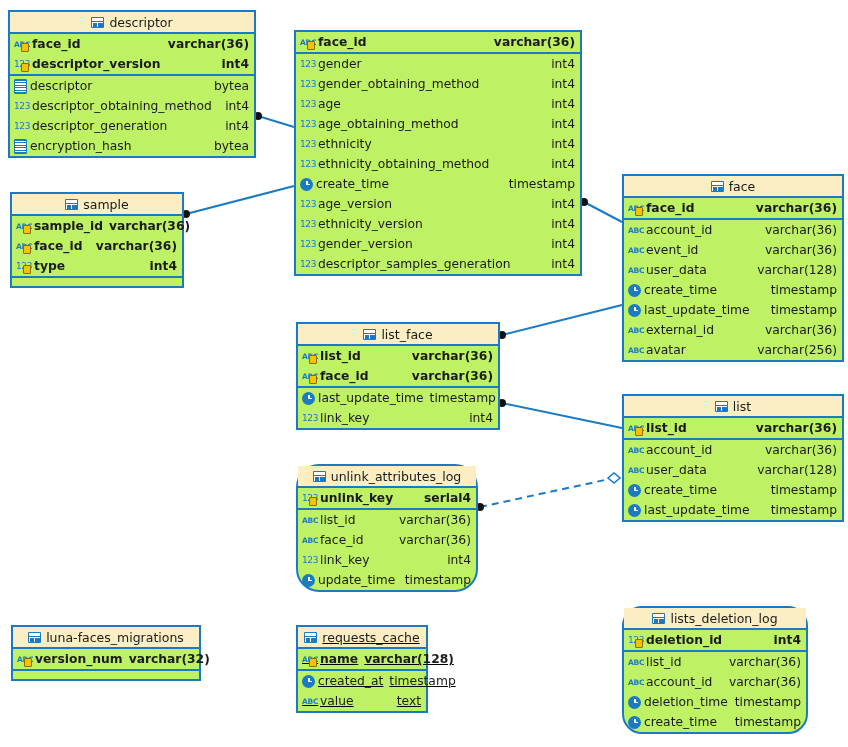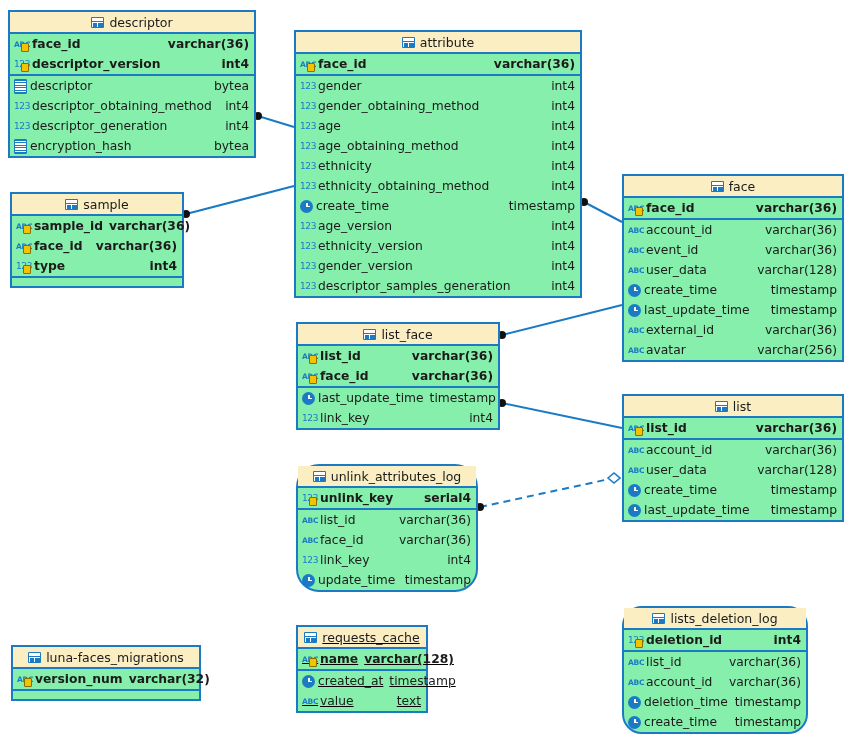--- a/index.html
+++ b/index.html
@@ -7,21 +7,21 @@
     width:848px;height:747px;background:#ffffff;overflow:hidden;
     font-family:"DejaVu Sans","Liberation Sans",sans-serif;
     -webkit-font-smoothing:antialiased;
   }
   #canvas{position:relative;width:848px;height:747px;}
   svg#links{position:absolute;left:0;top:0;width:848px;height:747px;pointer-events:none;}
 
   .tbl{
     position:absolute;
     border:2px solid #1a7bc4;
-    background:#86efac;
+    background:#bef264;
     box-sizing:border-box;
     z-index:3;
   }
   .tbl-hd{
     background:#fbeec2;
     border-bottom:2px solid #1a7bc4;
     height:22px;
     display:flex;align-items:center;justify-content:center;gap:5px;
     font-size:12.5px;color:#1b1b1b;
     box-sizing:border-box;
@@ -143,26 +143,20 @@
           </div>
           <div class="row">
             <span class="ic ic-blb"></span>
             <span class="nm">encryption_hash</span>
             <span class="sp"></span>
             <span class="ty">bytea</span>
           </div>
         </div>
       </div>
       <div class="tbl" style="left: 294px; top: 30px; width: 288px;">
-        <div class="tbl-hd">
-          <span class="ic ic-tbl">
-            <i></i>
-          </span>
-          <span>attribute</span>
-        </div>
         <div class="pk-sec">
           <div class="row">
             <span class="ic ic-abc key">ABC</span>
             <span class="nm">face_id</span>
             <span class="sp"></span>
             <span class="ty">varchar(36)</span>
           </div>
         </div>
         <div>
           <div class="row">
@@ -507,21 +501,21 @@
             <span class="ty">timestamp</span>
           </div>
           <div class="row">
             <span class="ic ic-clk"></span>
             <span class="nm">create_time</span>
             <span class="sp"></span>
             <span class="ty">timestamp</span>
           </div>
         </div>
       </div>
-      <div class="tbl" style="left: 11px; top: 645px; width: 190px;">
+      <div class="tbl" style="left: 11px; top: 625px; width: 190px;">
         <div class="tbl-hd">
           <span class="ic ic-tbl">
             <i></i>
           </span>
           <span>luna-faces_migrations</span>
         </div>
         <div class="pk-sec">
           <div class="row">
             <span class="ic ic-abc key">ABC</span>
             <span class="nm">version_num</span>

